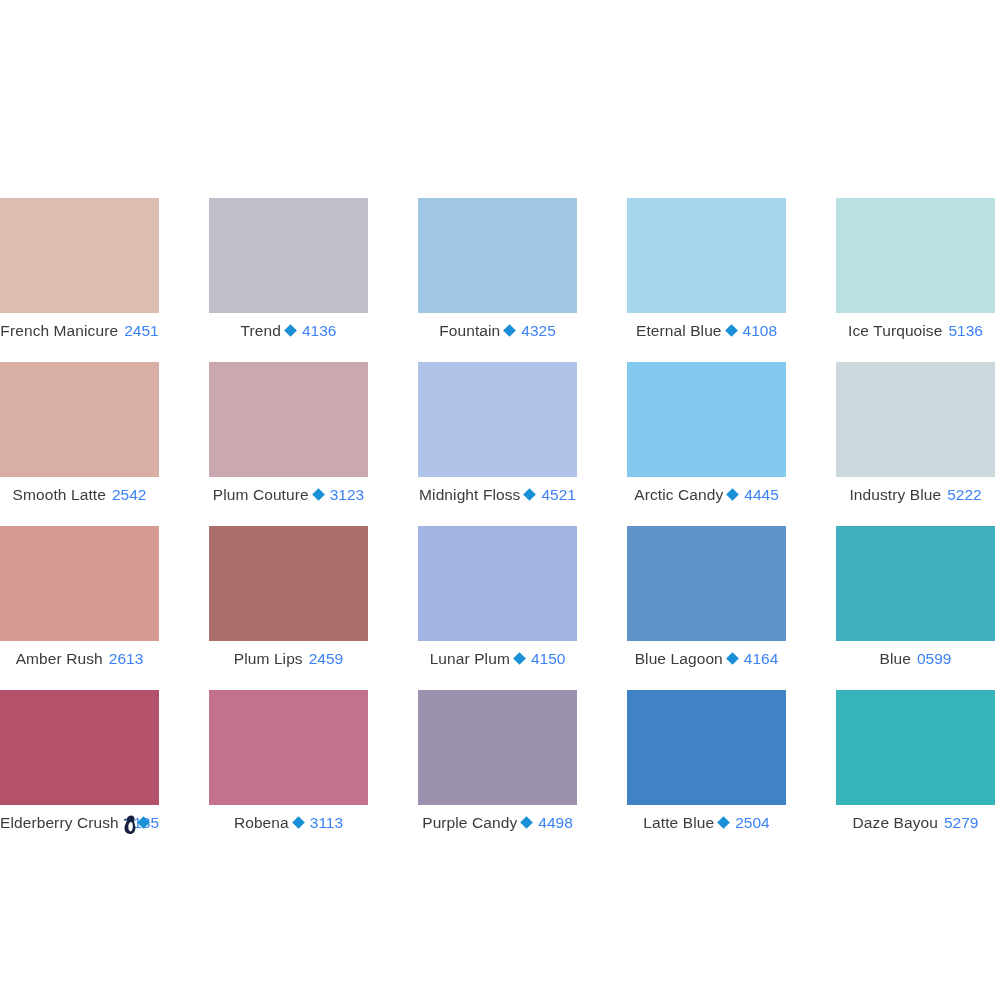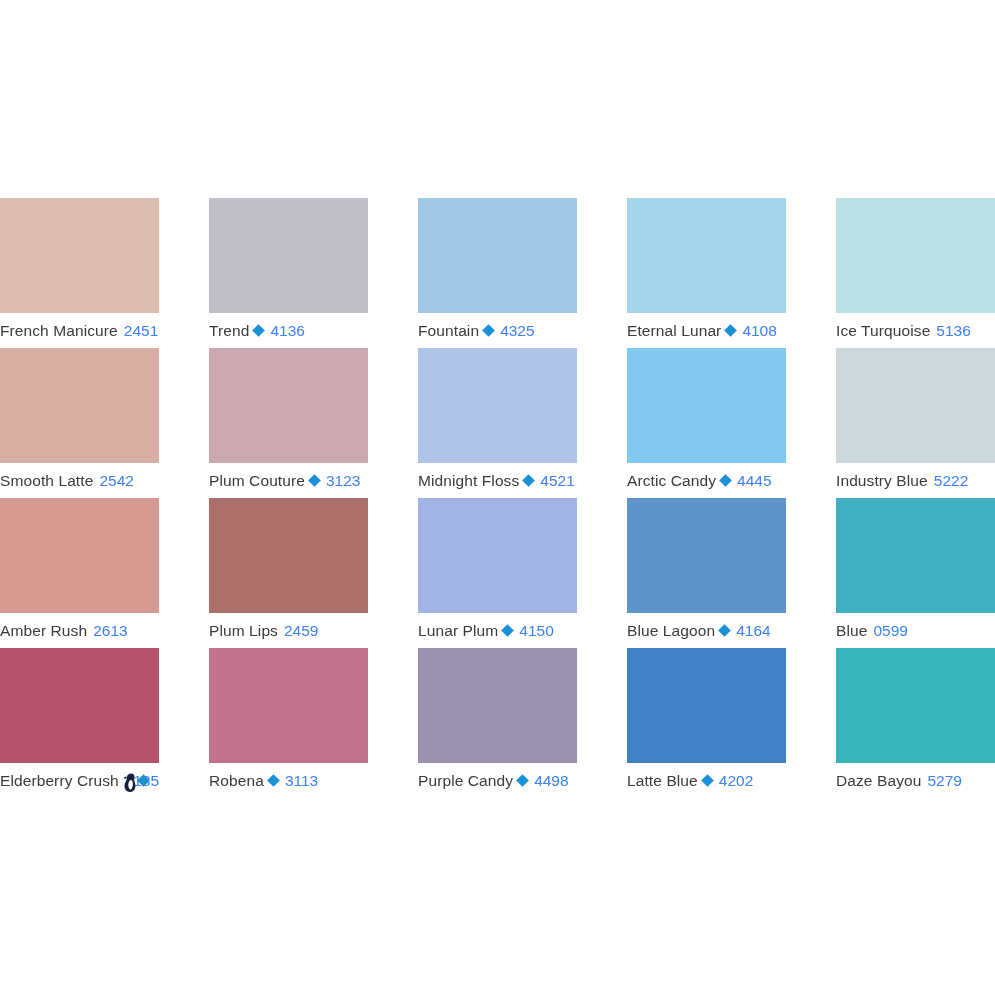--- a/index.html
+++ b/index.html
@@ -40,22 +40,22 @@
   .swatch-chip {
     display: block;
     width: 100%;
     height: 115px;
   }
 
   .swatch-label-row {
     display: flex;
     flex-direction: row;
     align-items: baseline;
-    justify-content: flex-start;
-    height: 35px;
+    justify-content: center;
+    height: 49px;
     box-sizing: border-box;
     padding-top: 8px;
     white-space: nowrap;
     background: #ffffff;
   }
 
   .swatch-name-wrap {
     display: flex;
     flex-direction: row;
     align-items: center;
@@ -234,21 +234,21 @@
           </div>
           <span class="swatch-code">4498</span>
         </div>
       </div>
     </div>
     <div class="palette-column">
       <div class="swatch-cell">
         <div class="swatch-chip" style="background-color: rgb(167, 212, 237);"></div>
         <div class="swatch-label-row">
           <div class="swatch-name-wrap">
-            <span class="swatch-name">Eternal Lunar</span>
+            <span class="swatch-name">Eternal Blue</span>
             <span class="diamond-icon"></span>
           </div>
           <span class="swatch-code">4108</span>
         </div>
       </div>
       <div class="swatch-cell">
         <div class="swatch-chip" style="background-color: rgb(131, 200, 239);"></div>
         <div class="swatch-label-row">
           <div class="swatch-name-wrap">
             <span class="swatch-name">Arctic Candy</span>
@@ -267,21 +267,21 @@
           <span class="swatch-code">4164</span>
         </div>
       </div>
       <div class="swatch-cell">
         <div class="swatch-chip" style="background-color: rgb(64, 131, 196);"></div>
         <div class="swatch-label-row">
           <div class="swatch-name-wrap">
             <span class="swatch-name">Latte Blue</span>
             <span class="diamond-icon"></span>
           </div>
-          <span class="swatch-code">4202</span>
+          <span class="swatch-code">2504</span>
         </div>
       </div>
     </div>
     <div class="palette-column">
       <div class="swatch-cell">
         <div class="swatch-chip" style="background-color: rgb(185, 225, 227);"></div>
         <div class="swatch-label-row">
           <div class="swatch-name-wrap">
             <span class="swatch-name">Ice Turquoise</span>
           </div>

